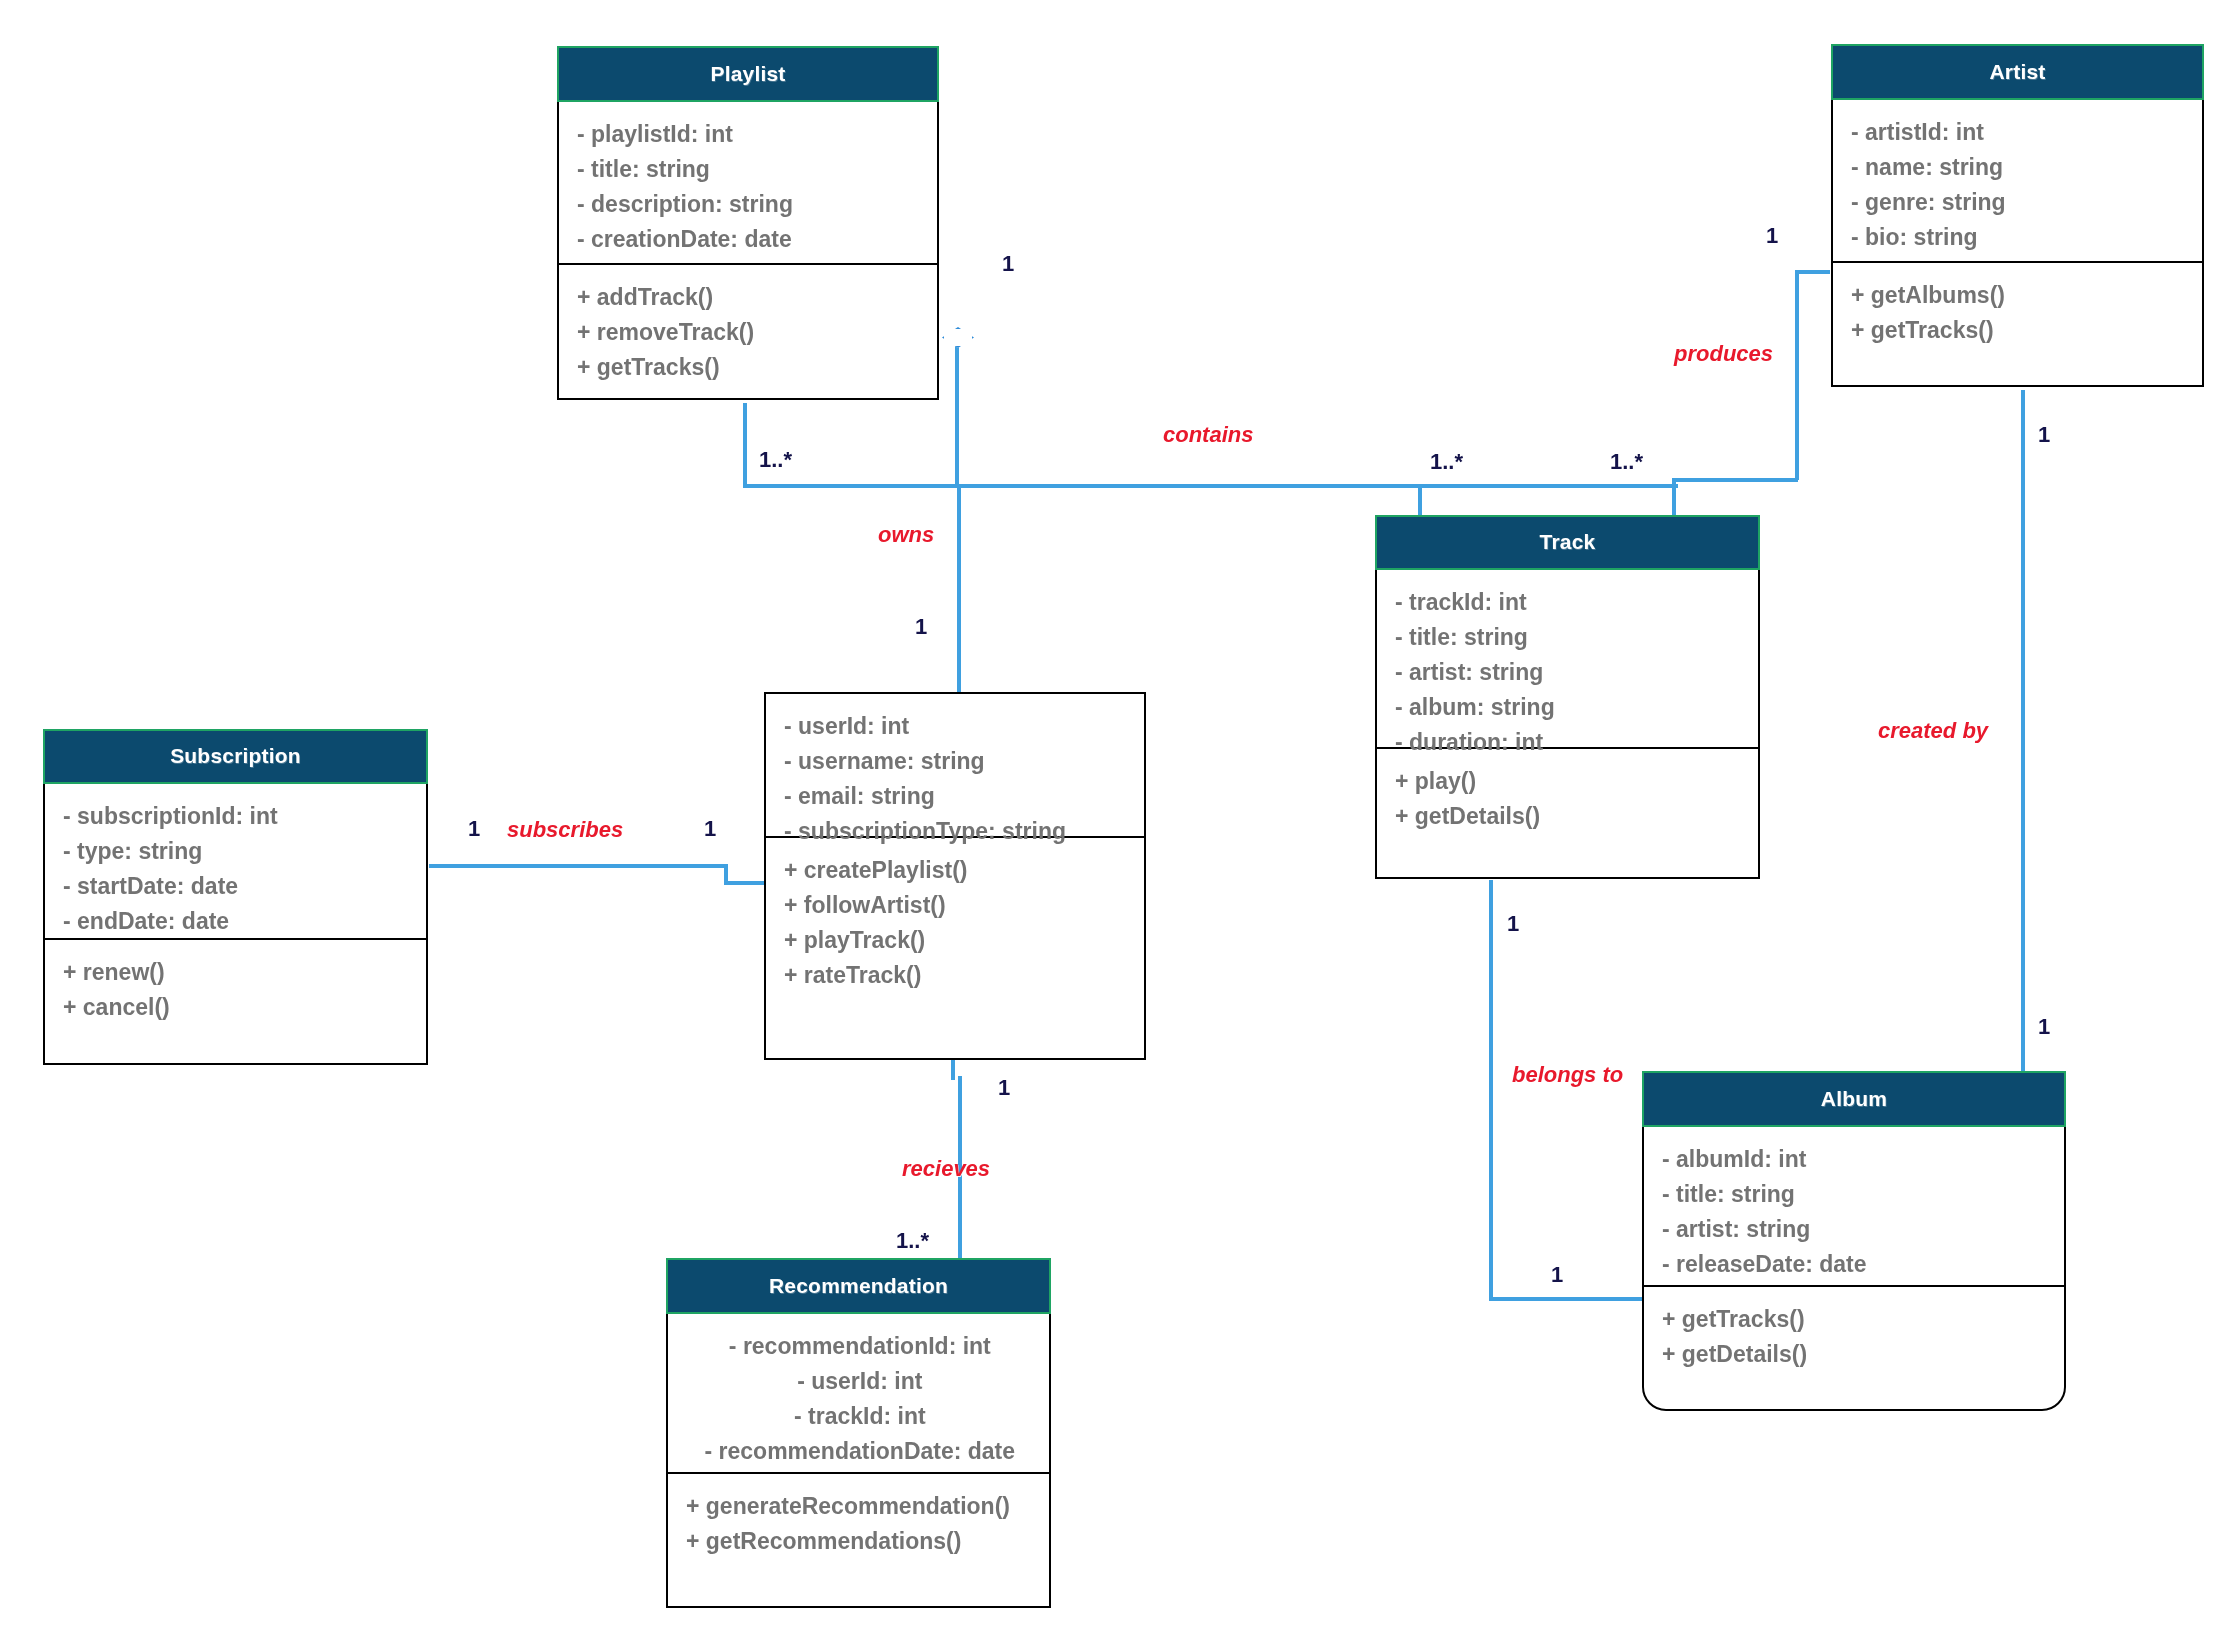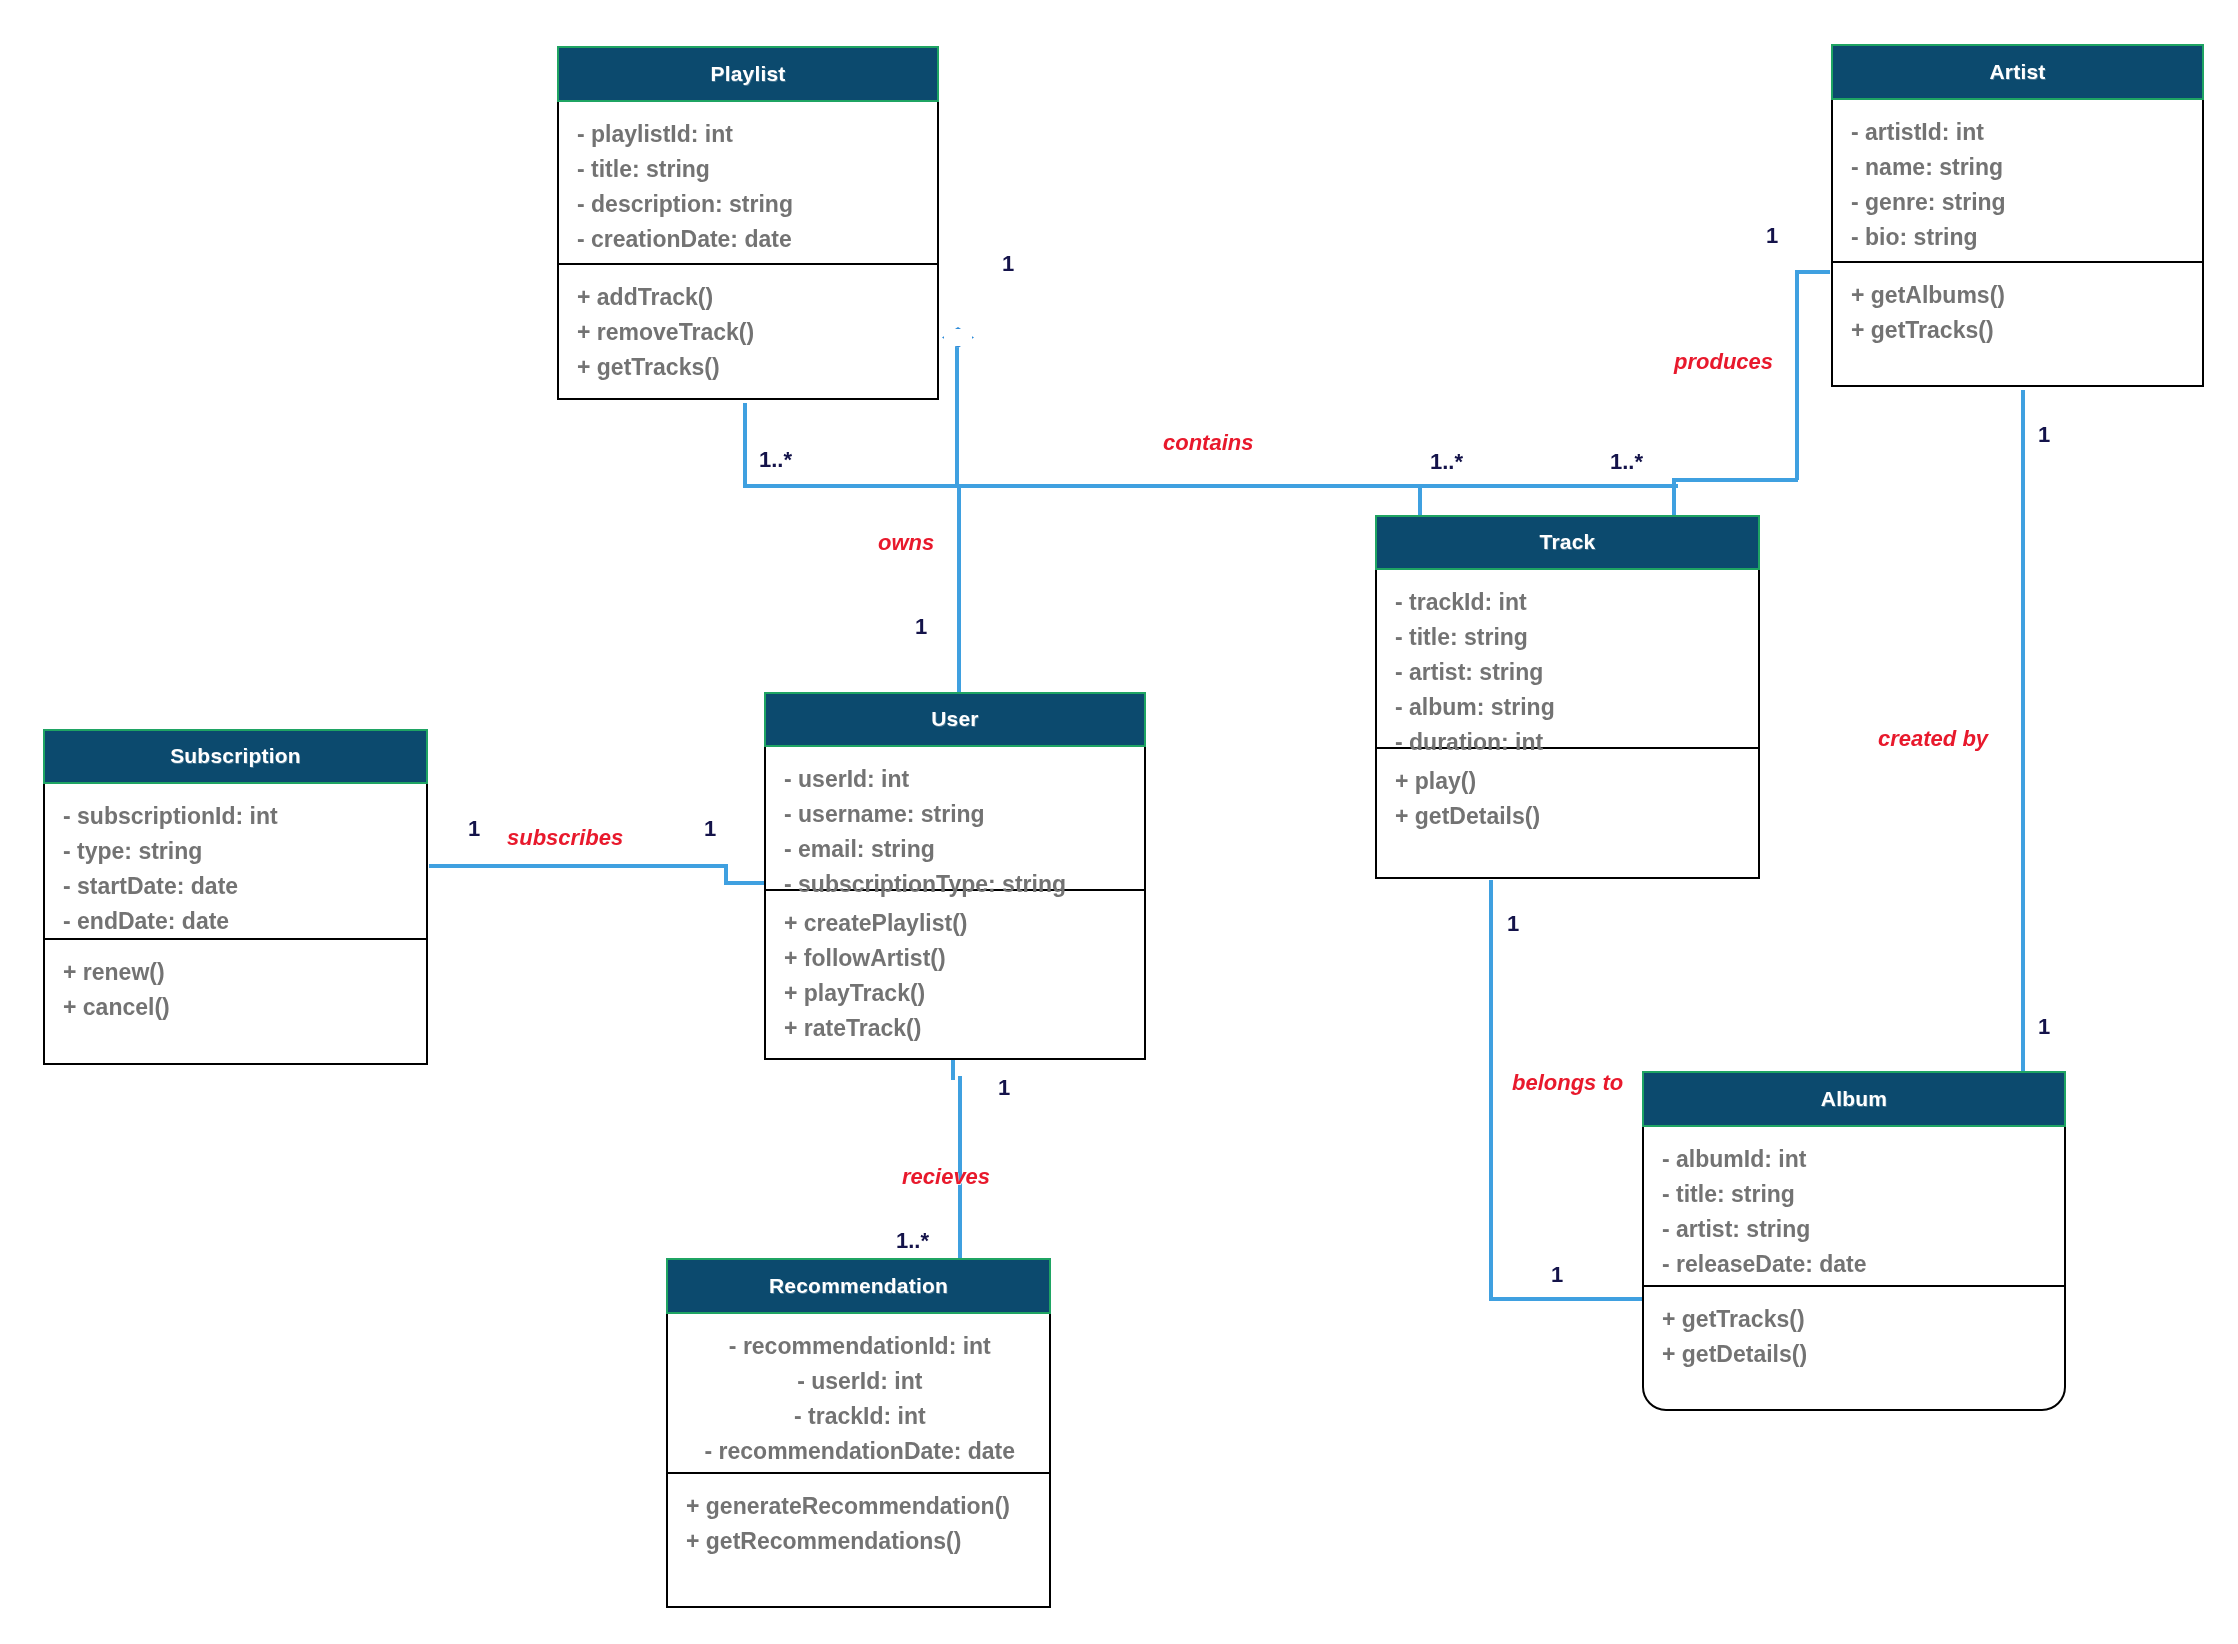--- a/index.html
+++ b/index.html
@@ -80,21 +80,20 @@
   
   .relabel {
     position: absolute;
     color: #E8192C;
     font-style: italic;
     font-weight: bold;
     font-size: 22px;
     white-space: nowrap;
     z-index: 7;
     text-shadow: 0.7px 0.7px 0 rgba(255,255,255,.9);
-    margin-top: 8px;
   }
   .mult {
     position: absolute;
     color: #14134A;
     font-weight: bold;
     font-size: 22px;
     white-space: nowrap;
     z-index: 7;
   }
 </style>
@@ -197,21 +196,20 @@
       <div class="row">- genre: string</div>
       <div class="row">- bio: string</div>
     </div>
     <div class="sect methods">
       <div class="row">+ getAlbums()</div>
       <div class="row">+ getTracks()</div>
     </div>
   </div>
 
   <div class="umlbox" style="left:764px; top:692px; width:382px; height:368px;">
-    <div class="hdr" style="height:55px;">User</div>
     <div class="sect attrs" style="height:144px;">
       <div class="row">- userId: int</div>
       <div class="row">- username: string</div>
       <div class="row">- email: string</div>
       <div class="row">- subscriptionType: string</div>
     </div>
     <div class="sect methods">
       <div class="row">+ createPlaylist()</div>
       <div class="row">+ followArtist()</div>
       <div class="row">+ playTrack()</div>

